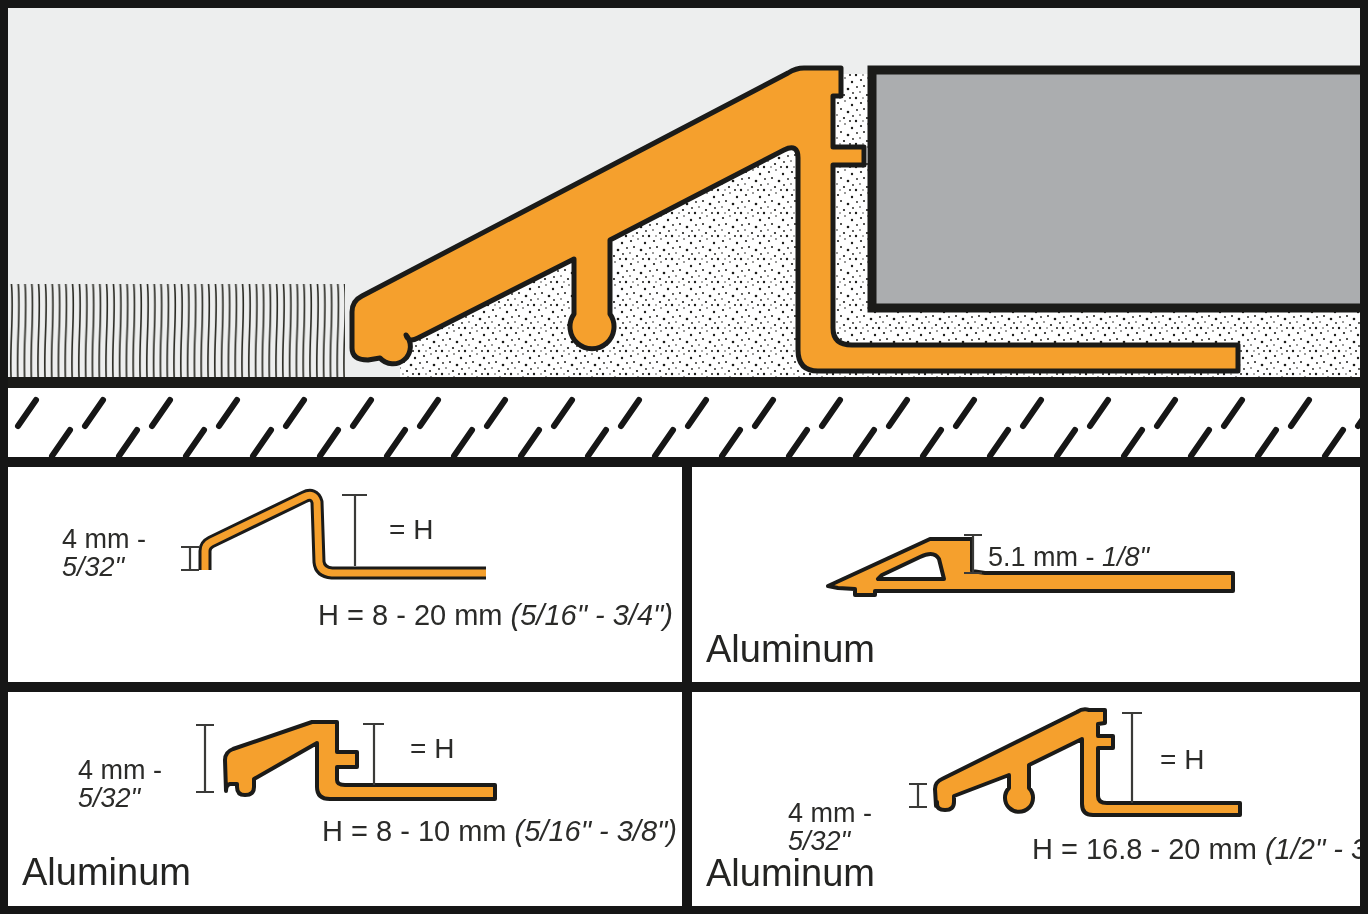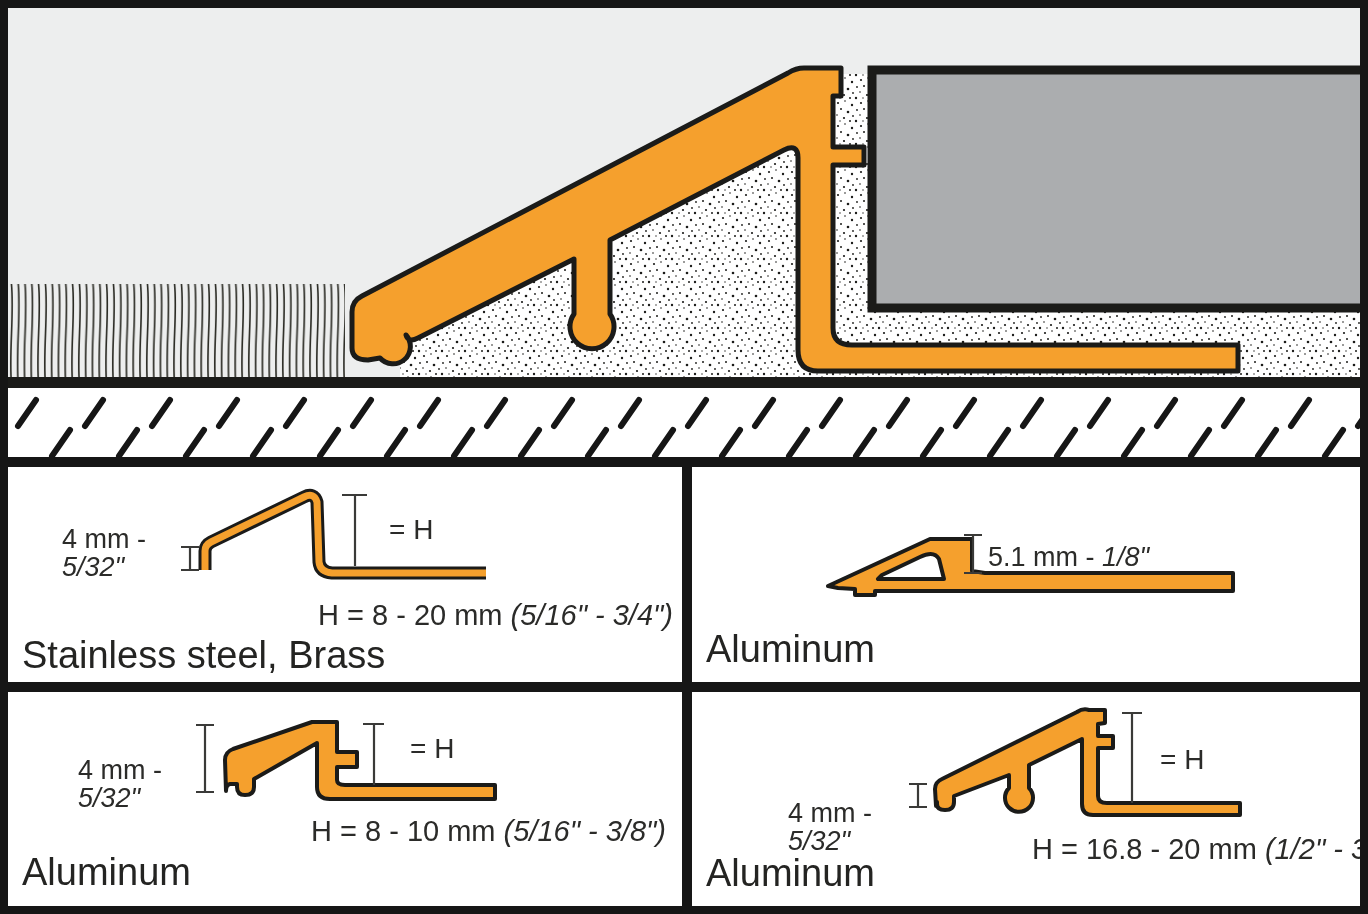--- a/index.html
+++ b/index.html
@@ -85,21 +85,20 @@
     <path d="M 334,28 L 359,28 M 347,28 L 347,99" stroke="#3A3A38" stroke-width="2.2" fill="none"></path>
   </svg>
   <div class="txt dim" style="left:54px;top:58px;width:110px;">
     <div>4 mm -</div>
     <div class="it">5/32"</div>
   </div>
   <div class="txt hlab" style="left:381px;top:47px;">= H</div>
   <div class="txt hrange" style="left:310px;top:122px;margin-top:10px;">
     <span>H = 8 - 20 mm </span><span class="it">(5/16" - 3/4")</span>
   </div>
-  <div class="txt mat" style="left:14px;top:167px;">Stainless steel, Brass</div>
 </div>
 
 <div class="sec panel" id="p2">
   <svg width="668" height="215" viewBox="0 0 668 215">
     <path d="M 136,119 L 238,72 L 280,72 L 280,104 L 293,106 L 541,106 L 541,124 L 183,124 L 183,128 L 163,128 L 163,122 L 146,121 Z
              M 186,112 L 252,112 L 247,92 Q 242,83 228,90 L 190,108 Z" fill="#F5A02D" fill-rule="evenodd" stroke="#1B1B19" stroke-width="4" stroke-linejoin="round"></path>
     <path d="M 272,68 L 290,68 M 281,68 L 281,106 M 272,106 L 290,106" stroke="#3A3A38" stroke-width="2.2" fill="none"></path>
   </svg>
   <div class="txt dim" style="left:296px;top:76px;text-align:left;">
     <span>5.1 mm - </span><span class="it">1/8"</span>
@@ -113,21 +112,21 @@
              L 329,88 Q 329,93 337,93 L 487,93 L 487,107 L 322,107 Q 309,107 309,95 L 309,51
              L 246,87 L 246,95 Q 246,103 237,103 Q 229,103 229,95 L 229,92 L 222,92 Q 218,93 218,99 Z" fill="#F5A02D" stroke="#1B1B19" stroke-width="4" stroke-linejoin="round"></path>
     <path d="M 188,33 L 206,33 M 197,33 L 197,100 M 188,100 L 206,100" stroke="#3A3A38" stroke-width="2.2" fill="none"></path>
     <path d="M 355,32 L 376,32 M 366,32 L 366,93" stroke="#3A3A38" stroke-width="2.2" fill="none"></path>
   </svg>
   <div class="txt dim" style="left:70px;top:64px;width:110px;">
     <div>4 mm -</div>
     <div class="it">5/32"</div>
   </div>
   <div class="txt hlab" style="left:402px;top:41px;">= H</div>
-  <div class="txt hrange" style="left:303px;top:123px;">
+  <div class="txt hrange" style="left:314px;top:123px;">
     <span>H = 8 - 10 mm </span><span class="it">(5/16" - 3/8")</span>
   </div>
   <div class="txt mat" style="left:14px;top:159px;">Aluminum</div>
 </div>
 
 <div class="sec panel" id="p4">
   <svg width="668" height="214" viewBox="0 0 668 214">
     <path d="M 244,114 L 243,97 Q 243,90 250,87 L 385,20 Q 391,16 397,18 L 413,18 L 413,31 L 406,32
              L 406,44 L 421,44 L 421,56 L 406,56 L 406,104 Q 406,111 415,111 L 548,111 L 548,123
              L 401,123 Q 390,123 390,112 L 390,47 L 337,73 L 337,96 A 14,14 0 1 1 317,96 L 317,83

